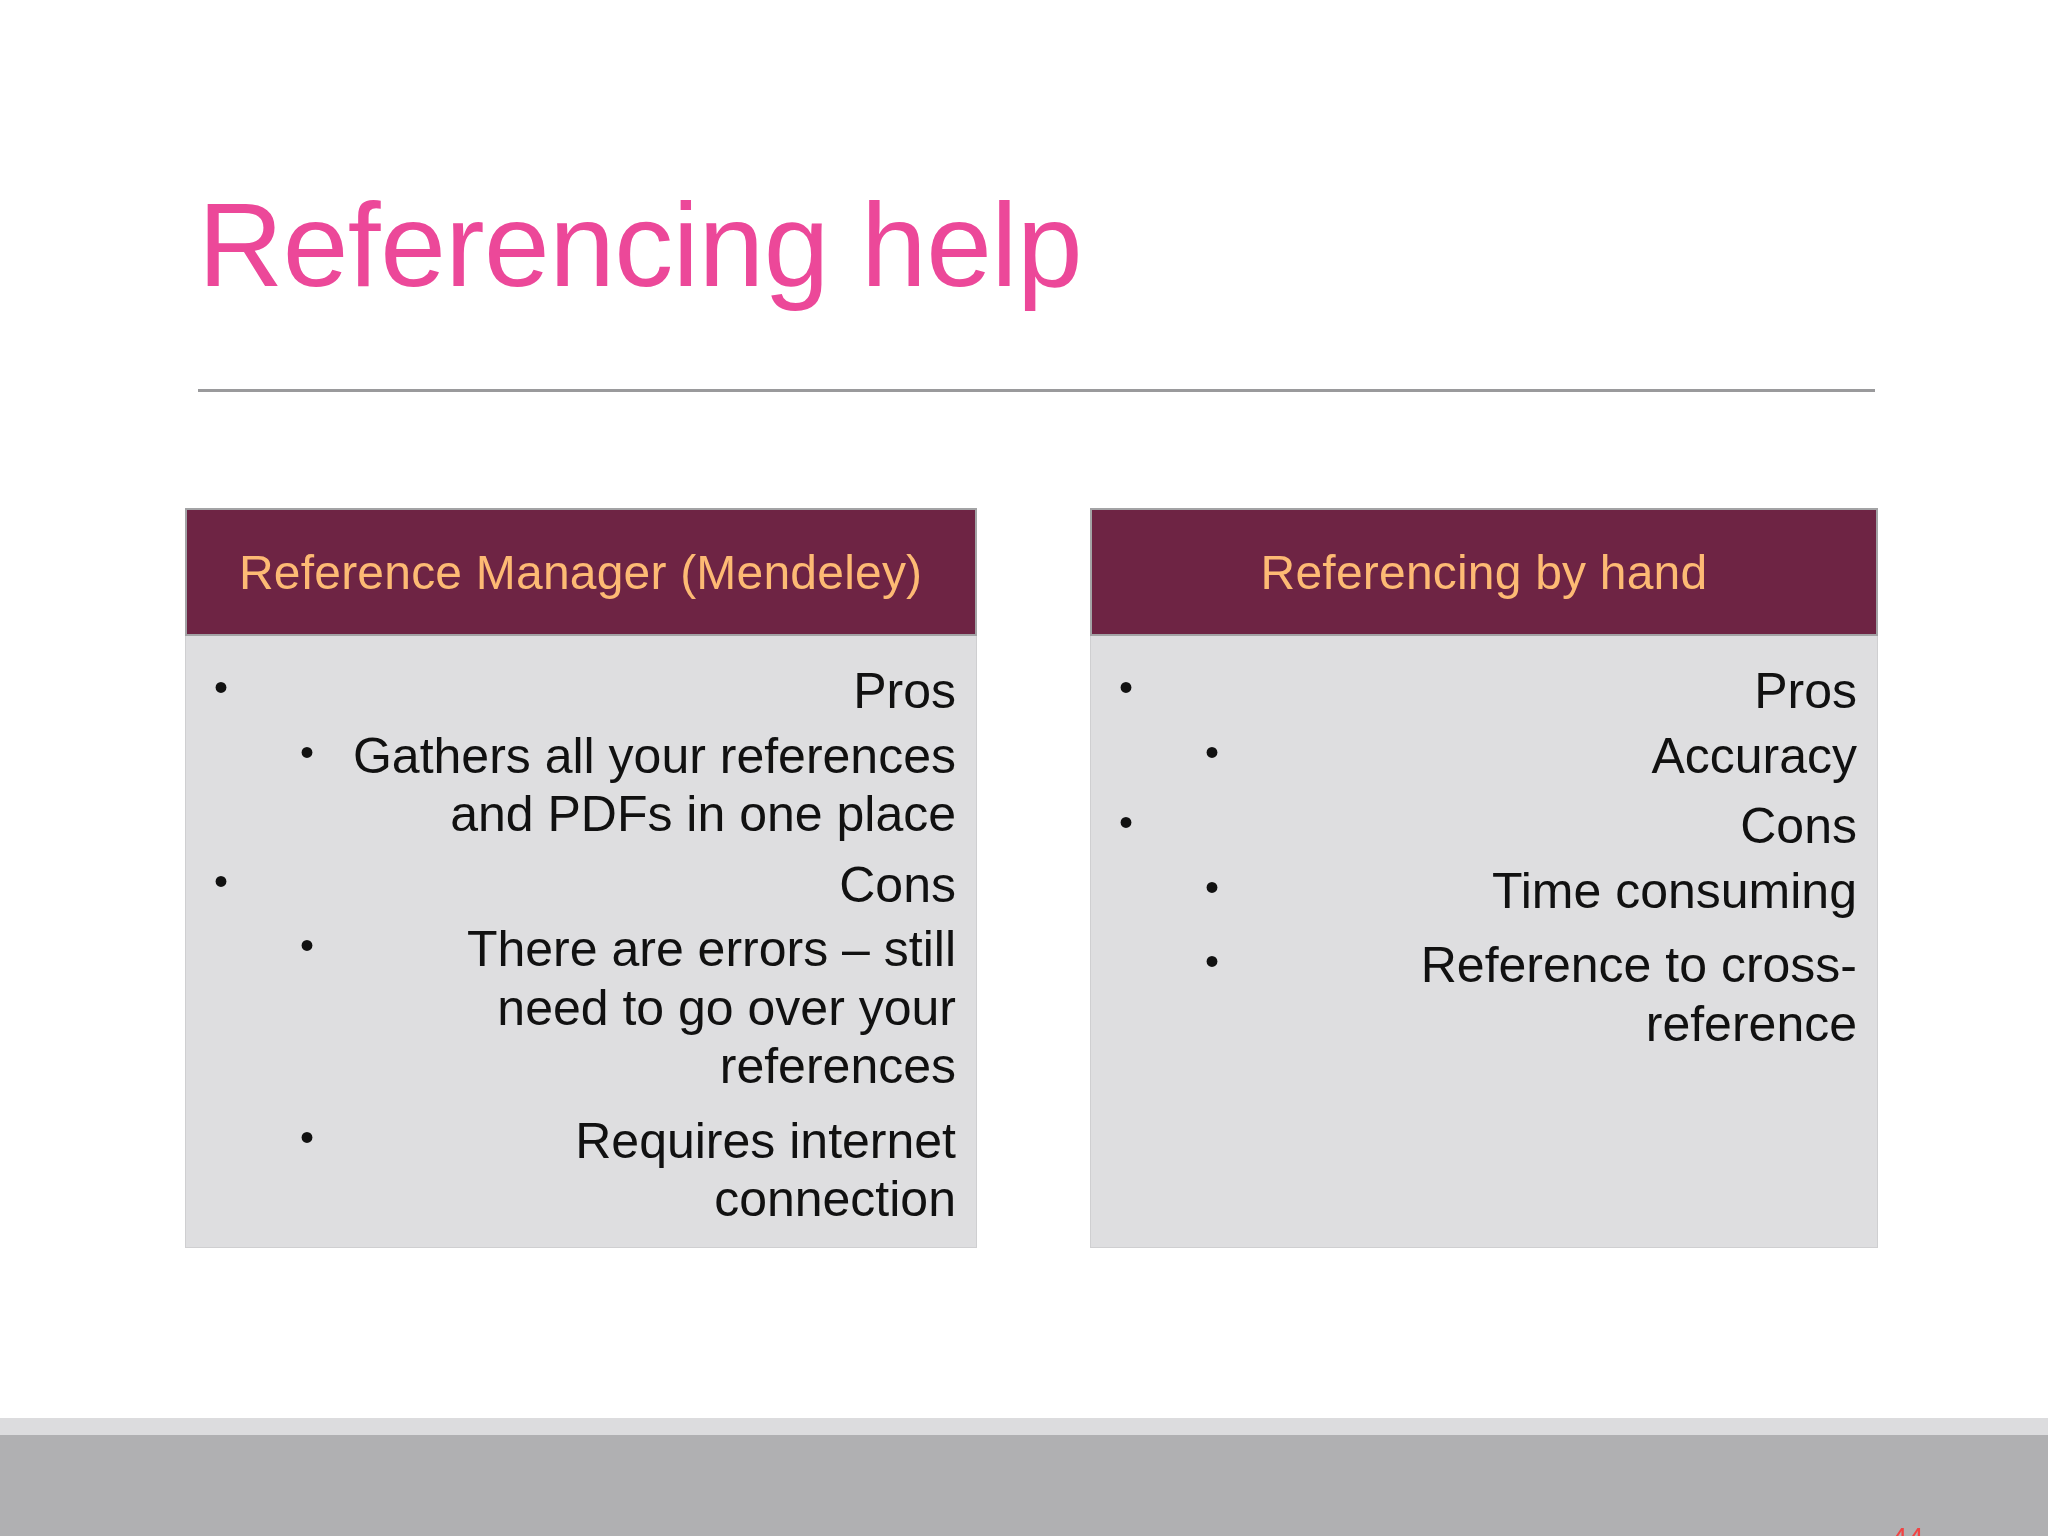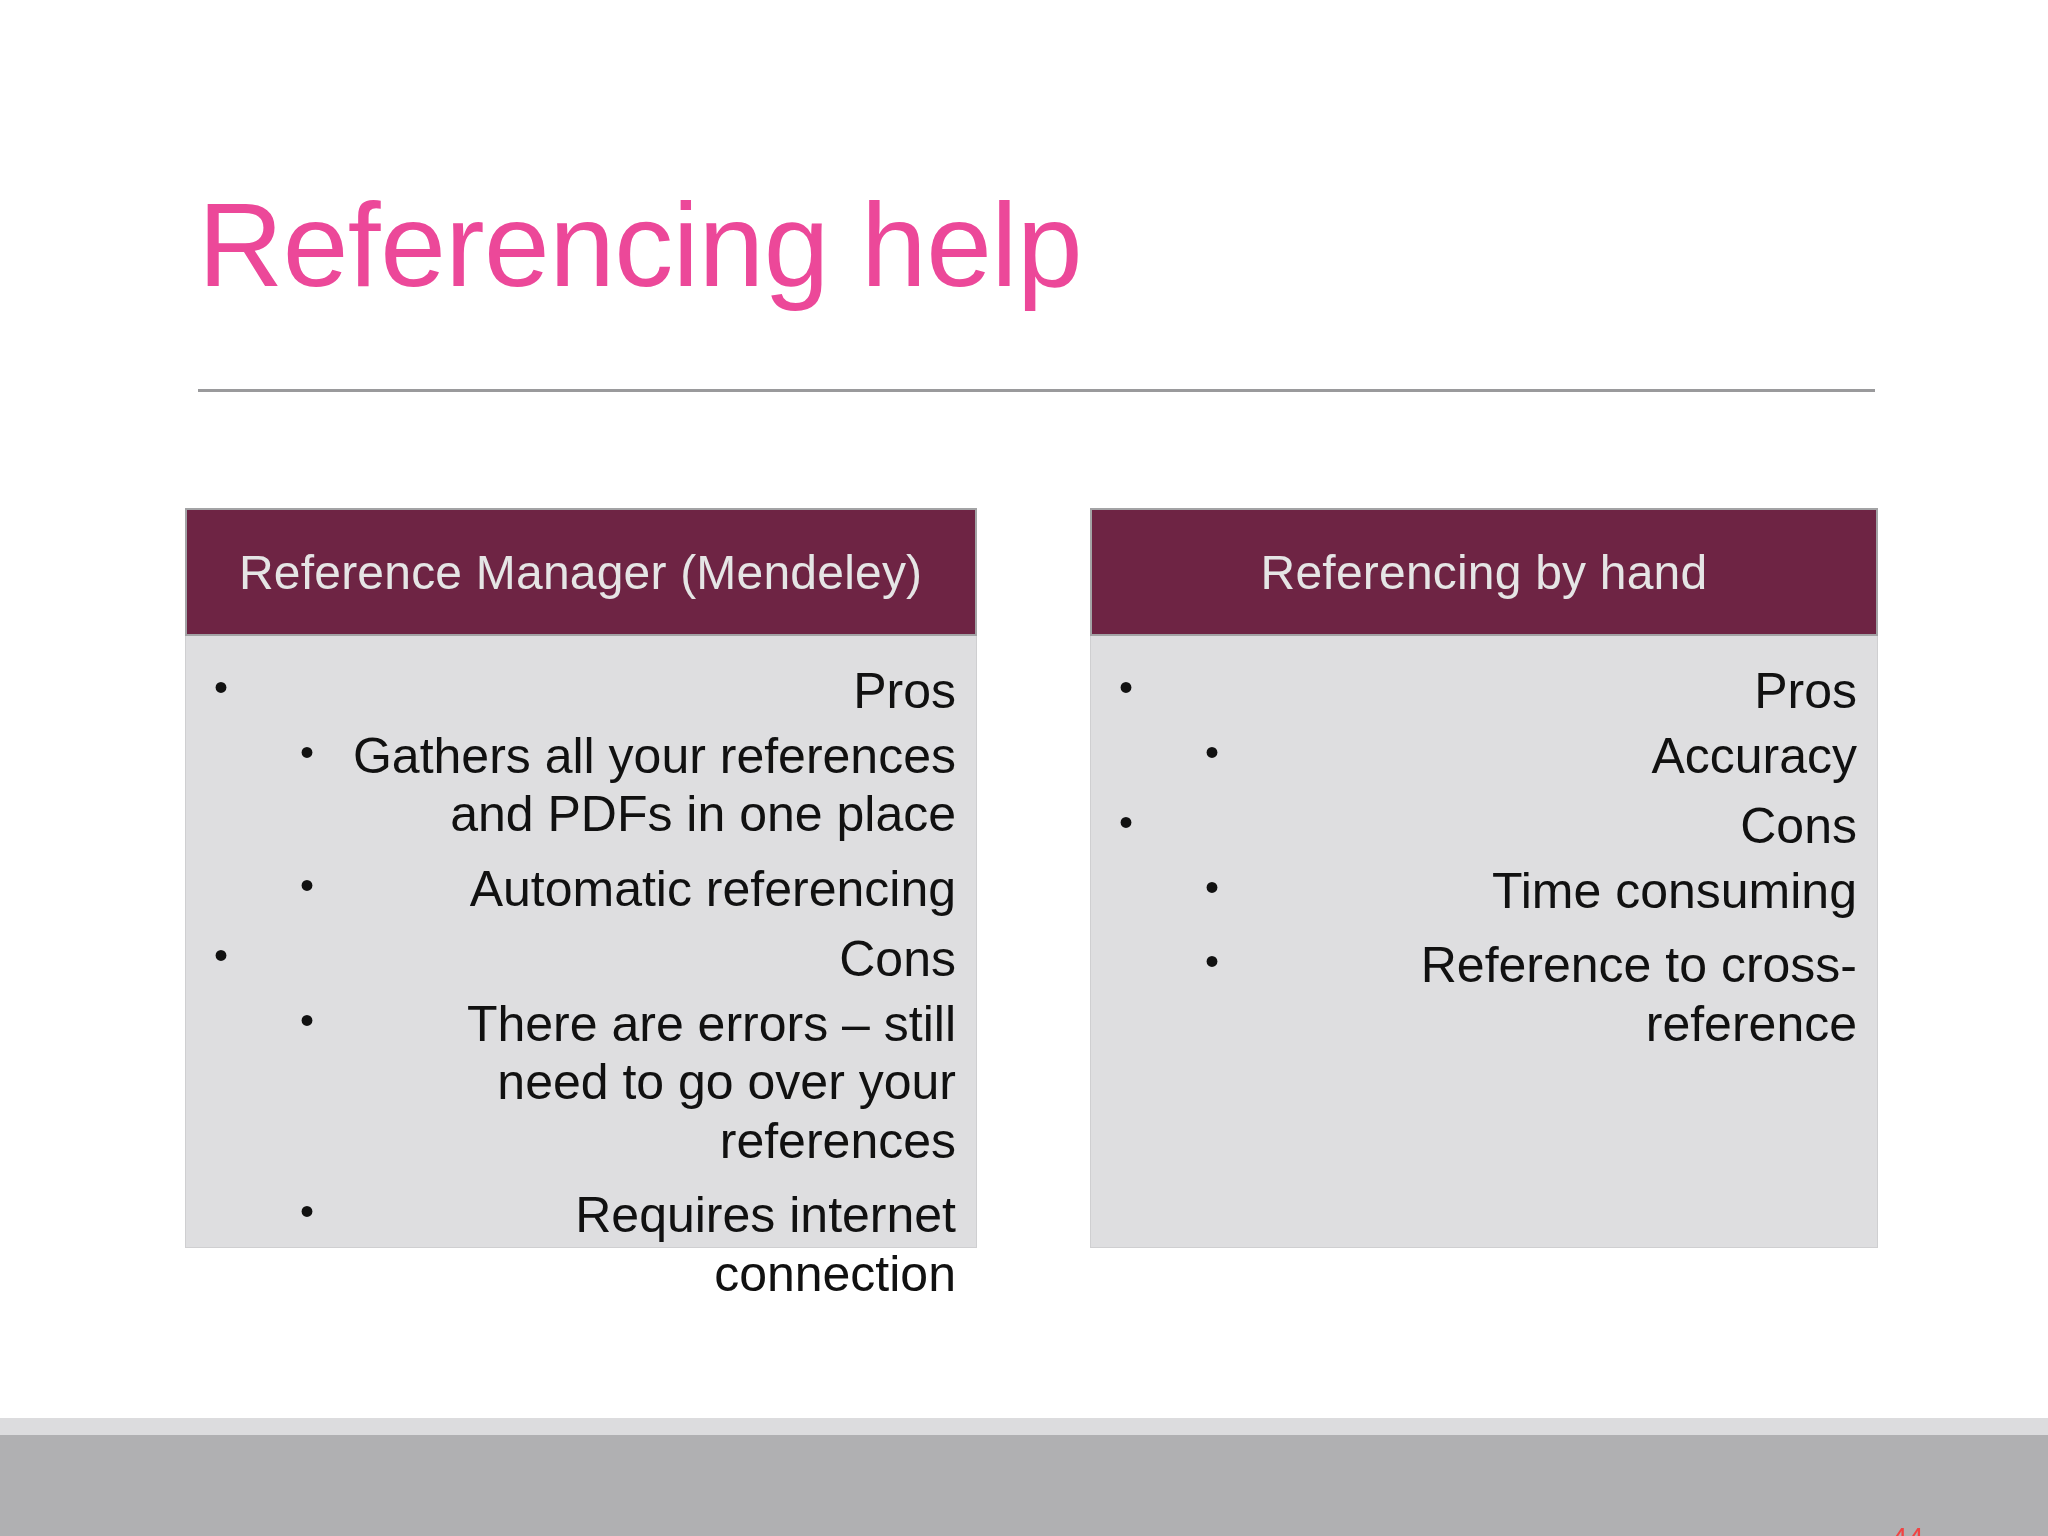--- a/index.html
+++ b/index.html
@@ -59,21 +59,21 @@
   .panel.right { left: 1090px; width: 788px; }
 
   .panel-header {
     position: relative;
     box-sizing: border-box;
     height: 128px;
     background: #6E2444;
     border: 2px solid #a3a3a5;
     display: flex;
     align-items: center;
-    color: #e5e5e5;
+    color: #fdba74;
     font-size: 48px;
     font-weight: 400;
     letter-spacing: 0.2px;
   }
   .panel.left  .panel-header { justify-content: flex-start; padding-left: 52px; }
   .panel.right .panel-header { justify-content: center; }
 
   .panel-body {
     position: relative;
     box-sizing: border-box;
@@ -178,21 +178,20 @@
     <div class="panel-header">
       <span>Reference Manager (Mendeley)</span>
     </div>
     <div class="panel-body">
       <ul class="bullets">
 
         <li class="lvl1">
           <span>Pros</span>
           <ul class="sub">
             <li>Gathers all your references and PDFs in one place</li>
-            <li>Automatic referencing</li>
           </ul>
         </li>
 
         <li class="lvl1">
           <span>Cons</span>
           <ul class="sub">
             <li>There are errors – still need to go over your references</li>
             <li>Requires internet connection</li>
           </ul>
         </li>

